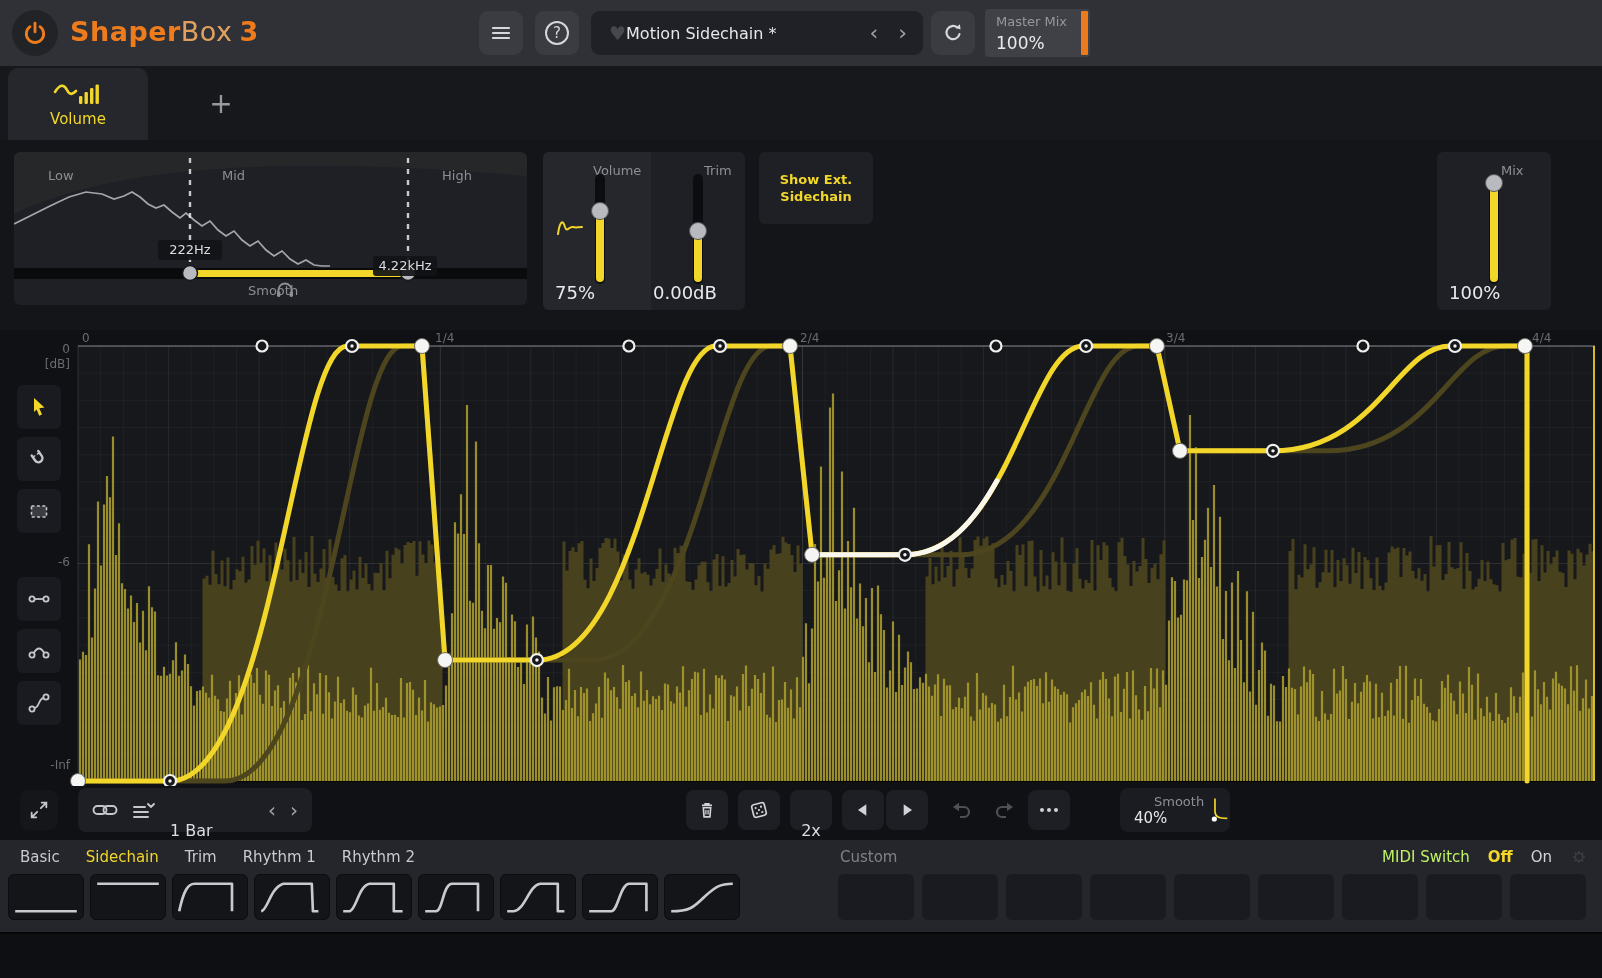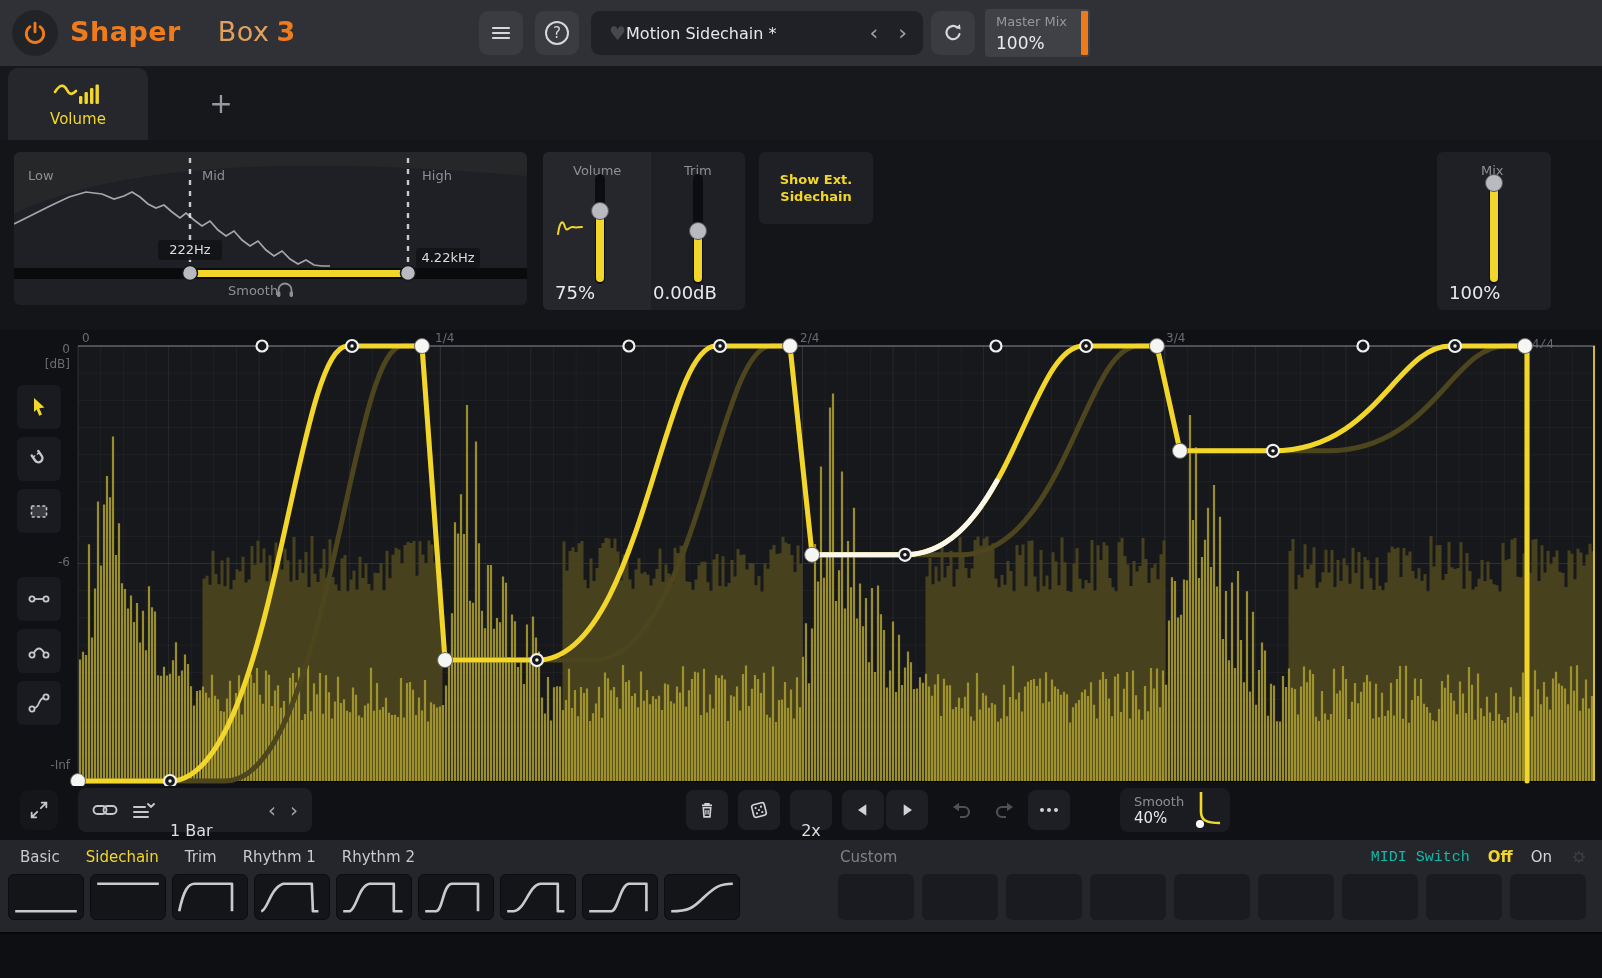--- a/index.html
+++ b/index.html
@@ -5,21 +5,21 @@
   html,body{margin:0;padding:0;background:#0b0c0e;}
   *{box-sizing:border-box;font-family:"DejaVu Sans","Liberation Sans",sans-serif;}
   .app{position:relative;width:1602px;height:978px;background:#15161a;overflow:hidden;}
   .abs{position:absolute;}
 
   
   .header{position:absolute;left:0;top:0;width:1602px;height:66px;background:#2f3136;}
   .power-btn{position:absolute;left:12px;top:10px;width:46px;height:46px;border-radius:50%;background:#222327;display:flex;align-items:center;justify-content:center;}
   .logo{position:absolute;left:70px;top:16px;font-size:27px;letter-spacing:.5px;}
   .logo .p1{color:#ef7c1c;font-weight:700;}
-  .logo .p2{color:#e0a160;font-weight:400;margin-left:37px;}
+  .logo .p2{color:#e0a160;font-weight:400;}
   .logo .p3{color:#ef7c1c;font-weight:700;margin-left:7px;}
   .hbtn{position:absolute;top:11px;width:44px;height:44px;border-radius:9px;background:#3a3c42;display:flex;align-items:center;justify-content:center;color:#d6d7da;}
   .preset{position:absolute;left:591px;top:11px;width:332px;height:44px;border-radius:9px;background:#1f2126;display:flex;align-items:center;color:#e6e7e9;}
   .preset .heart{color:#46484e;font-size:19px;margin-left:18px;}
   .preset .pname{flex:1;font-size:16px;}
   .preset .chev{color:#9fa1a6;font-size:22px;padding:0 10px;line-height:44px;}
   .mmix{position:absolute;left:985px;top:9px;width:105px;height:48px;background:#3f4146;border-radius:4px;}
   .mmix .lab{position:absolute;left:11px;top:5px;font-size:13px;color:#96979b;}
   .mmix .val{position:absolute;left:11px;top:24px;font-size:17px;color:#e8e9eb;}
   .mmix .bar{position:absolute;right:2px;top:2px;width:7px;height:44px;background:#ee7b1b;border-radius:1px;}
@@ -28,21 +28,21 @@
 
   
   .tabrow{position:absolute;left:0;top:66px;width:1602px;height:74px;background:#17181c;}
   .vtab{position:absolute;left:8px;top:2px;width:140px;height:72px;background:#25272c;border-radius:10px 10px 0 0;display:flex;flex-direction:column;align-items:center;justify-content:center;gap:3px;}
   .vtab .tlab{color:#f2d629;font-size:15px;}
   .addtab{position:absolute;left:204px;top:22px;width:34px;height:34px;color:#98999e;font-size:28px;text-align:center;line-height:32px;}
 
   
   .controls{position:absolute;left:0;top:140px;width:1602px;height:190px;background:#141519;}
   .panel{position:absolute;background:#1e2025;border-radius:6px;}
-  .glabel{color:#8d8f94;font-size:13px;}
+  .glabel{color:#8d8f94;font-size:13px;margin-left:20px;}
   .badge{position:absolute;background:rgba(18,19,22,.92);color:#dcdde0;font-size:13px;border-radius:3px;text-align:center;line-height:20px;height:20px;}
   .vslider{position:absolute;width:10px;border-radius:5px;background:#0c0d10;}
   .vfill{position:absolute;width:8px;left:1px;background:#f2d629;border-radius:4px;}
   .knob{position:absolute;width:18px;height:18px;border-radius:50%;background:#b9bac0;border:1px solid #55575c;left:-4px;}
   .bigval{color:#e9eaec;font-size:18px;}
   .showext{color:#f2d629;font-size:13px;font-weight:700;text-align:center;line-height:17px;}
   .diamond{position:absolute;left:592px;top:314px;width:16px;height:16px;background:#f2d629;transform:rotate(45deg);box-shadow:0 0 0 4px #141519;}
 
   
   .editor{position:absolute;left:0;top:330px;width:1602px;height:456px;background:#101114;}
@@ -135,21 +135,21 @@
         <line x1="394" y1="6" x2="394" y2="118" stroke="#e8e9ec" stroke-width="2.4" stroke-dasharray="5,6" opacity="0.85"></line>
         <rect x="0" y="116" width="513" height="11" fill="#0a0b0d"></rect>
         <rect x="176" y="118" width="218" height="7" rx="3" fill="#f2d629"></rect>
         <circle cx="176" cy="121" r="7.5" fill="#b9bac0" stroke="#17181c" stroke-width="1.5"></circle>
         <circle cx="394" cy="121" r="7.5" fill="#b9bac0" stroke="#17181c" stroke-width="1.5"></circle>
       </svg>
       <span class="glabel abs" style="left:14px;top:16px;">Low</span>
       <span class="glabel abs" style="left:188px;top:16px;">Mid</span>
       <span class="glabel abs" style="left:408px;top:16px;">High</span>
       <div class="badge" style="left:144px;top:88px;width:64px;">222Hz</div>
-      <div class="badge" style="left:359px;top:96px;width:64px;margin-left:43px;">4.22kHz</div>
+      <div class="badge" style="left:359px;top:104px;width:64px;">4.22kHz</div>
       <span class="glabel abs" style="left:214px;top:131px;">Smooth</span>
       <svg class="abs" style="left:262px;top:130px;" width="18" height="16" viewBox="0 0 18 16">
         <path d="M2.5,12 V8 A6.5,6.5 0 0 1 15.5,8 V12" fill="none" stroke="#8d8f94" stroke-width="1.8"></path>
         <rect x="1" y="9.5" width="3.4" height="5.5" rx="1.4" fill="#8d8f94"></rect>
         <rect x="13.6" y="9.5" width="3.4" height="5.5" rx="1.4" fill="#8d8f94"></rect>
       </svg>
     </div>
 
     <div class="panel" style="left:543px;top:12px;width:202px;height:158px;">
       <div class="abs" style="left:0;top:0;width:108px;height:158px;background:#25272d;border-radius:6px 0 0 6px;"></div>
@@ -272,21 +272,21 @@
         </g>
         <g>
           <circle cx="1524.9714000000001" cy="346" r="7.5" fill="#f5f5f3" stroke="#6a6a66" stroke-width="1"></circle>
         </g>
       </svg>
 
     <span class="tick" style="left:82px;top:1px;">0</span>
     <span class="tick" style="left:435px;top:1px;">1/4</span>
     <span class="tick" style="left:800px;top:1px;">2/4</span>
     <span class="tick" style="left:1166px;top:1px;">3/4</span>
-    <span class="tick" style="left:1532px;top:8px;font-family:Liberation Mono, monospace;">4/4</span>
+    <span class="tick" style="left:1532px;top:1px;">4/4</span>
 
     <span class="tick" style="left:40px;top:12px;width:30px;text-align:right;">0</span>
     <span class="tick" style="left:34px;top:27px;width:36px;text-align:right;">[dB]</span>
     <span class="tick" style="left:40px;top:225px;width:30px;text-align:right;">-6</span>
     <span class="tick" style="left:34px;top:428px;width:36px;text-align:right;">-Inf</span>
 
     <div class="toolbtn" style="top:55px;">
       <svg width="24" height="24" viewBox="0 0 24 24">
         <polygon points="7,3 17.5,12.5 12.3,13.2 15,19.6 12.2,20.8 9.6,14.4 7,17" fill="#f2d629"></polygon>
       </svg>
@@ -454,21 +454,21 @@
         <div class="slot"></div>
         <div class="slot"></div>
         <div class="slot"></div>
         <div class="slot"></div>
         <div class="slot"></div>
         <div class="slot"></div>
         <div class="slot"></div>
         <div class="slot"></div>
       </div>
     <div class="midisw">
-      <span style="color:#14b8a6;font-family:Liberation Mono, monospace;">MIDI Switch</span>
+      <span style="color:#bef264;">MIDI Switch</span>
       <span style="color:#f2d629;font-weight:700;">Off</span>
       <span style="color:#d4d5d8;">On</span>
       <svg width="18" height="18" viewBox="0 0 24 24">
         <circle cx="12" cy="12" r="5" fill="none" stroke="#3b3d43" stroke-width="2"></circle>
         <path d="M12,4v3 M12,17v3 M4,12h3 M17,12h3 M6.3,6.3l2,2 M15.7,15.7l2,2 M17.7,6.3l-2,2 M8.3,15.7l-2,2" stroke="#3b3d43" stroke-width="2"></path>
       </svg>
     </div>
   </div>
 
   <div class="bottomstrip"></div>

